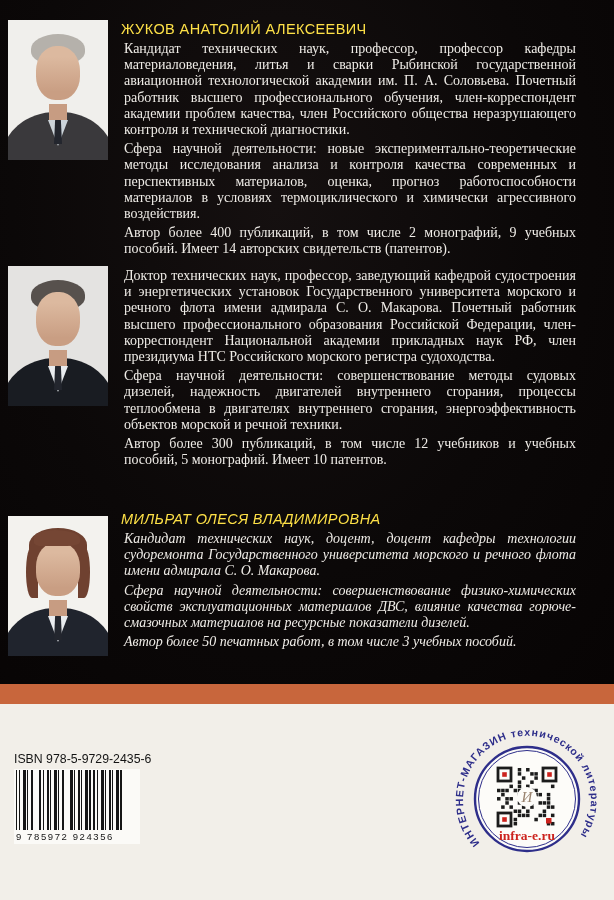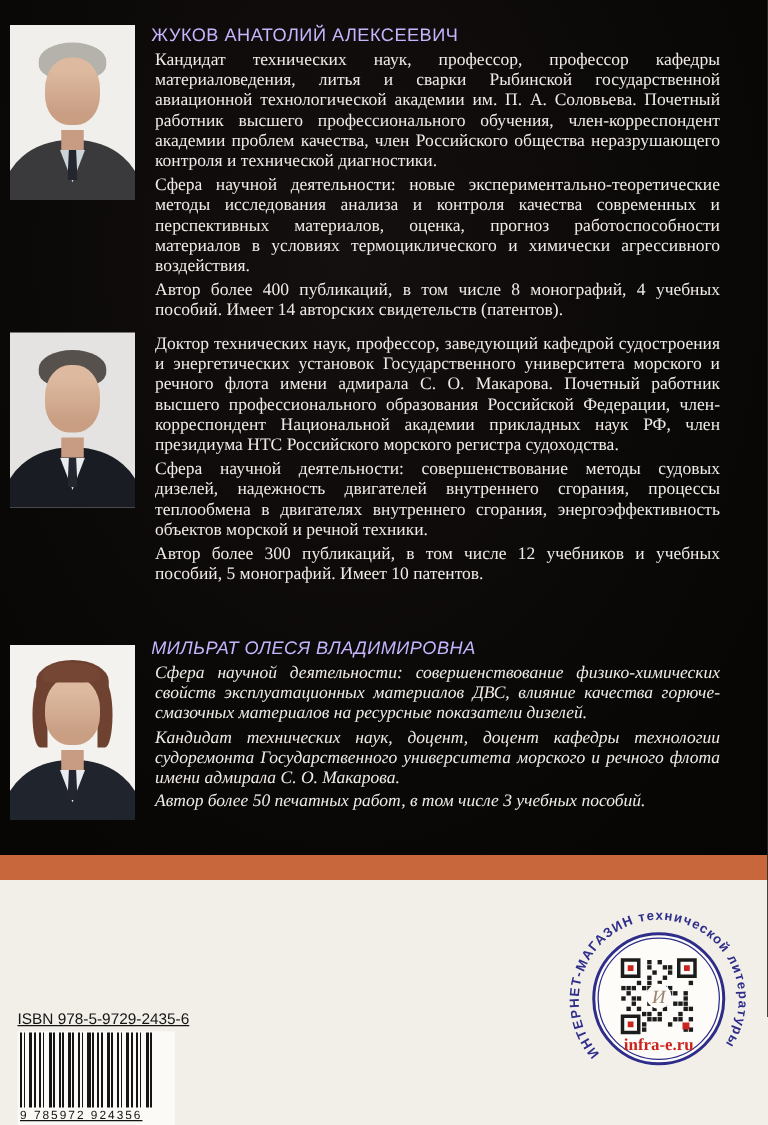--- a/index.html
+++ b/index.html
@@ -7,21 +7,21 @@
          font-family:"Liberation Serif",serif;background:#0a0707;}
   
   .black-panel{position:absolute;left:0;top:0;width:614px;height:684px;
     background:radial-gradient(ellipse at 45% 30%, #151010 0%, #0b0808 55%, #070404 100%);}
   
   .stripe{position:absolute;left:0;top:684px;width:614px;height:20px;background:#c8663c;}
   .paper{position:absolute;left:0;top:704px;width:614px;height:196px;background:#f2efe9;}
   
   .bio{position:absolute;left:121px;width:458px;color:#efece7;}
   .bio h2{margin:0 0 3px 0;font-family:"Liberation Sans",sans-serif;font-weight:400;
-          font-size:14.5px;line-height:17px;letter-spacing:.4px;color:#c4b5fd;}
+          font-size:14.5px;line-height:17px;letter-spacing:.4px;color:#fde047;}
   .bio p{margin:3px;font-size:14px;line-height:16.2px;text-align:justify;}
   .bio1{top:21px;} .bio2{top:265px;} .bio3{top:511px;font-style:italic;}
   
   .photo{position:absolute;left:8px;width:100px;height:140px;overflow:hidden;}
   .ph1{top:20px;background:#f0efec;} .ph2{top:266px;background:#e4e3e1;} .ph3{top:516px;background:#f3f2ee;}
   .photo div{position:absolute;}
   .torso{bottom:-4px;left:-6px;width:112px;height:52px;border-radius:48% 48% 0 0/88% 88% 0 0;}
   .ph1 .torso{background:#3a393c;} .ph2 .torso{background:#191c22;} .ph3 .torso{background:#20242d;}
   .shirt{bottom:14px;left:40px;width:20px;height:26px;background:#e9ecef;
          clip-path:polygon(0 0,100% 0,50% 100%);}
@@ -31,21 +31,21 @@
   .neck{bottom:40px;left:41px;width:18px;height:16px;background:#c79c82;}
   .face{top:26px;left:28px;width:44px;height:54px;border-radius:46% 46% 44% 44%;
         background:linear-gradient(#dcb99f 20%,#c99e83 85%);}
   .hair{top:14px;left:23px;width:54px;height:30px;border-radius:50% 50% 40% 40%;}
   .ph1 .hair{background:#b5b1ab;} .ph2 .hair{background:#57514d;}
   .ph3 .hair{background:#6f4130;top:12px;left:21px;width:58px;height:34px;}
   .hairL,.hairR{top:30px;width:12px;height:52px;background:#6f4130;}
   .hairL{left:18px;border-radius:60% 0 0 60%;} .hairR{left:70px;border-radius:0 60% 60% 0;}
   .fringe{top:14px;left:26px;width:46px;height:16px;background:#754634;border-radius:50% 60% 30% 20%;}
   
-  .isbn-block{position:absolute;left:14px;top:808px;width:120px;color:#141414;text-decoration:underline;}
+  .isbn-block{position:absolute;left:14px;top:752px;width:120px;color:#141414;}
   .isbn-label{font-family:"Liberation Sans",sans-serif;font-size:12.3px;white-space:nowrap;}
   .barcode{margin-top:3px;width:106px;background:#fbfaf7;padding:1px 18px 2px 2px;}
   .bars{height:60px;background:repeating-linear-gradient(90deg,
       #151515 0 1.5px,transparent 1.5px 3px,#151515 3px 4px,transparent 4px 7.5px,
       #151515 7.5px 10px,transparent 10px 11px,#151515 11px 12.5px,transparent 12.5px 15.5px);}
   .digits{font-family:"Liberation Sans",sans-serif;font-size:9.5px;letter-spacing:1.6px;
           margin-top:1px;white-space:nowrap;color:#161616;}
   
   .stamp{position:absolute;left:446px;top:719px;width:162px;height:162px;}
 </style>
@@ -60,21 +60,21 @@
     <div class="shirt"></div>
     <div class="tie"></div>
     <div class="neck"></div>
     <div class="hair"></div>
     <div class="face"></div>
   </div>
   <div class="bio bio1">
     <h2>ЖУКОВ АНАТОЛИЙ АЛЕКСЕЕВИЧ</h2>
     <p>Кандидат технических наук, профессор, профессор кафедры материаловедения, литья и сварки Рыбинской государственной авиационной технологической академии им. П. А. Соловьева. Почетный работник высшего профессионального обучения, член-корреспондент академии проблем качества, член Российского общества неразрушающего контроля и технической диагностики.</p>
     <p>Сфера научной деятельности: новые экспериментально-теоретические методы исследования анализа и контроля качества современных и перспективных материалов, оценка, прогноз работоспособности материалов в условиях термоциклического и химически агрессивного воздействия.</p>
-    <p>Автор более 400 публикаций, в том числе 8 монографий, 4 учебных пособий. Имеет 14 авторских свидетельств (патентов).</p>
+    <p>Автор более 400 публикаций, в том числе 2 монографий, 9 учебных пособий. Имеет 14 авторских свидетельств (патентов).</p>
   </div>
 
   <div class="photo ph2">
     <div class="torso"></div>
     <div class="shirt"></div>
     <div class="tie"></div>
     <div class="neck"></div>
     <div class="hair"></div>
     <div class="face"></div>
   </div>
@@ -90,22 +90,22 @@
     <div class="tie"></div>
     <div class="hairL"></div>
     <div class="hairR"></div>
     <div class="neck"></div>
     <div class="hair"></div>
     <div class="face"></div>
     <div class="fringe"></div>
   </div>
   <div class="bio bio3">
     <h2>МИЛЬРАТ ОЛЕСЯ ВЛАДИМИРОВНА</h2>
+    <p>Кандидат технических наук, доцент, доцент кафедры технологии судоремонта Государственного университета морского и речного флота имени адмирала С. О. Макарова.</p>
     <p>Сфера научной деятельности: совершенствование физико-химических свойств эксплуатационных материалов ДВС, влияние качества горюче-смазочных материалов на ресурсные показатели дизелей.</p>
-    <p>Кандидат технических наук, доцент, доцент кафедры технологии судоремонта Государственного университета морского и речного флота имени адмирала С. О. Макарова.</p>
     <p>Автор более 50 печатных работ, в том числе 3 учебных пособий.</p>
   </div>
 
   <div class="stripe"></div>
   <div class="paper"></div>
 
   <div class="isbn-block">
     <div class="isbn-label">ISBN 978-5-9729-2435-6</div>
     <div class="barcode">
       <div class="bars"></div>

